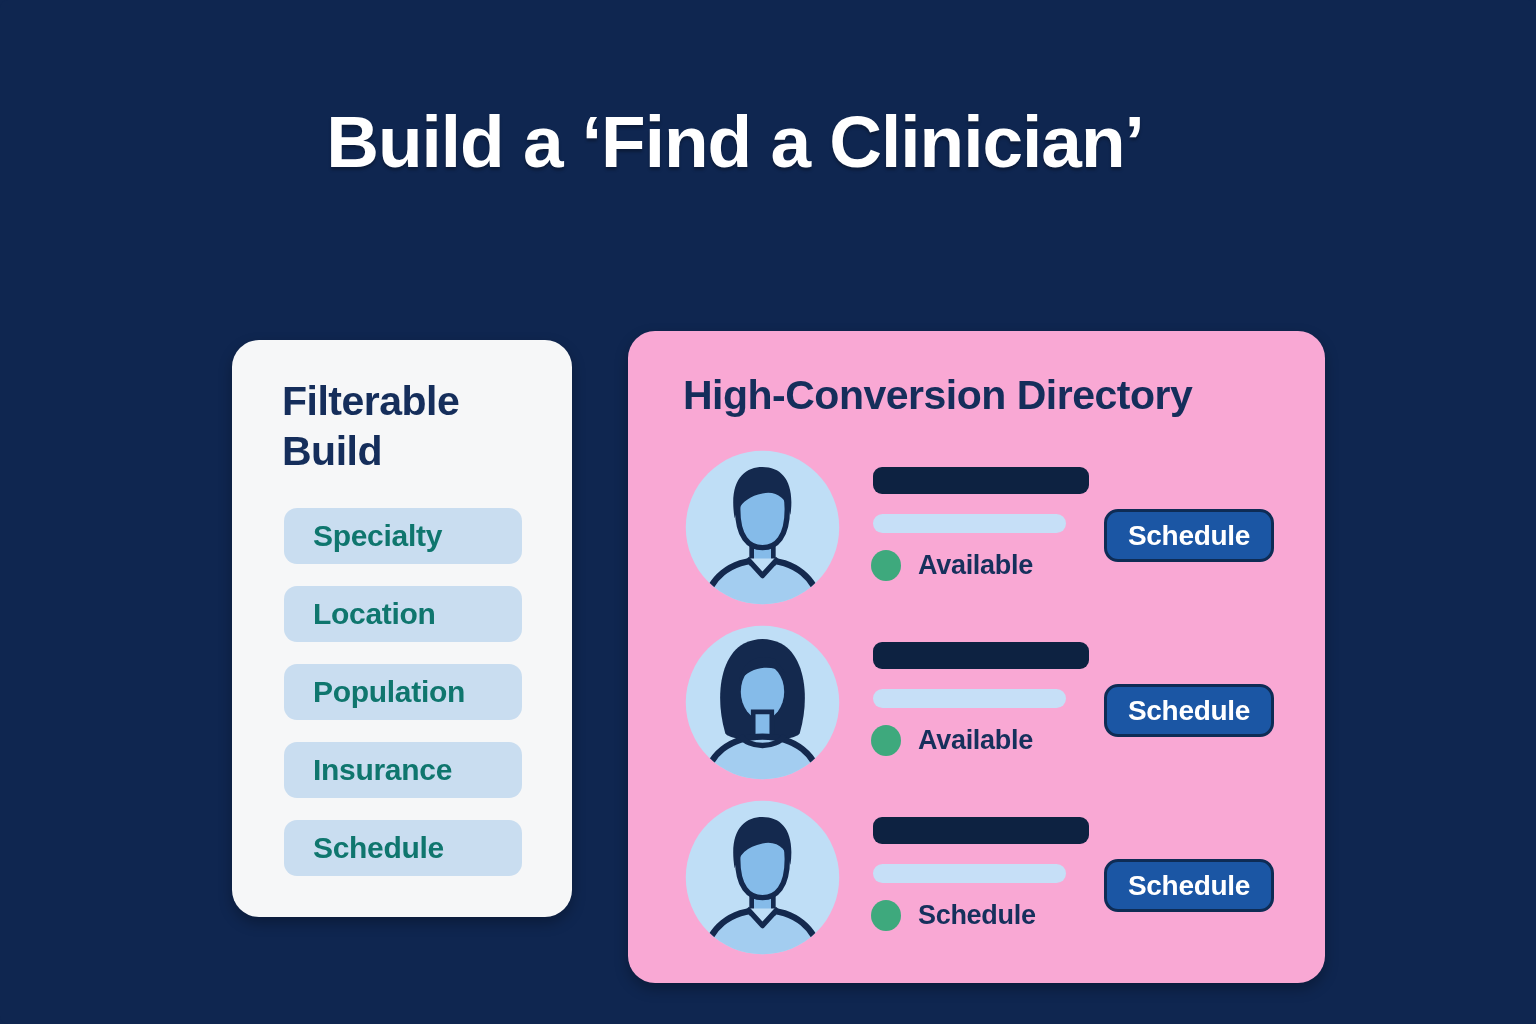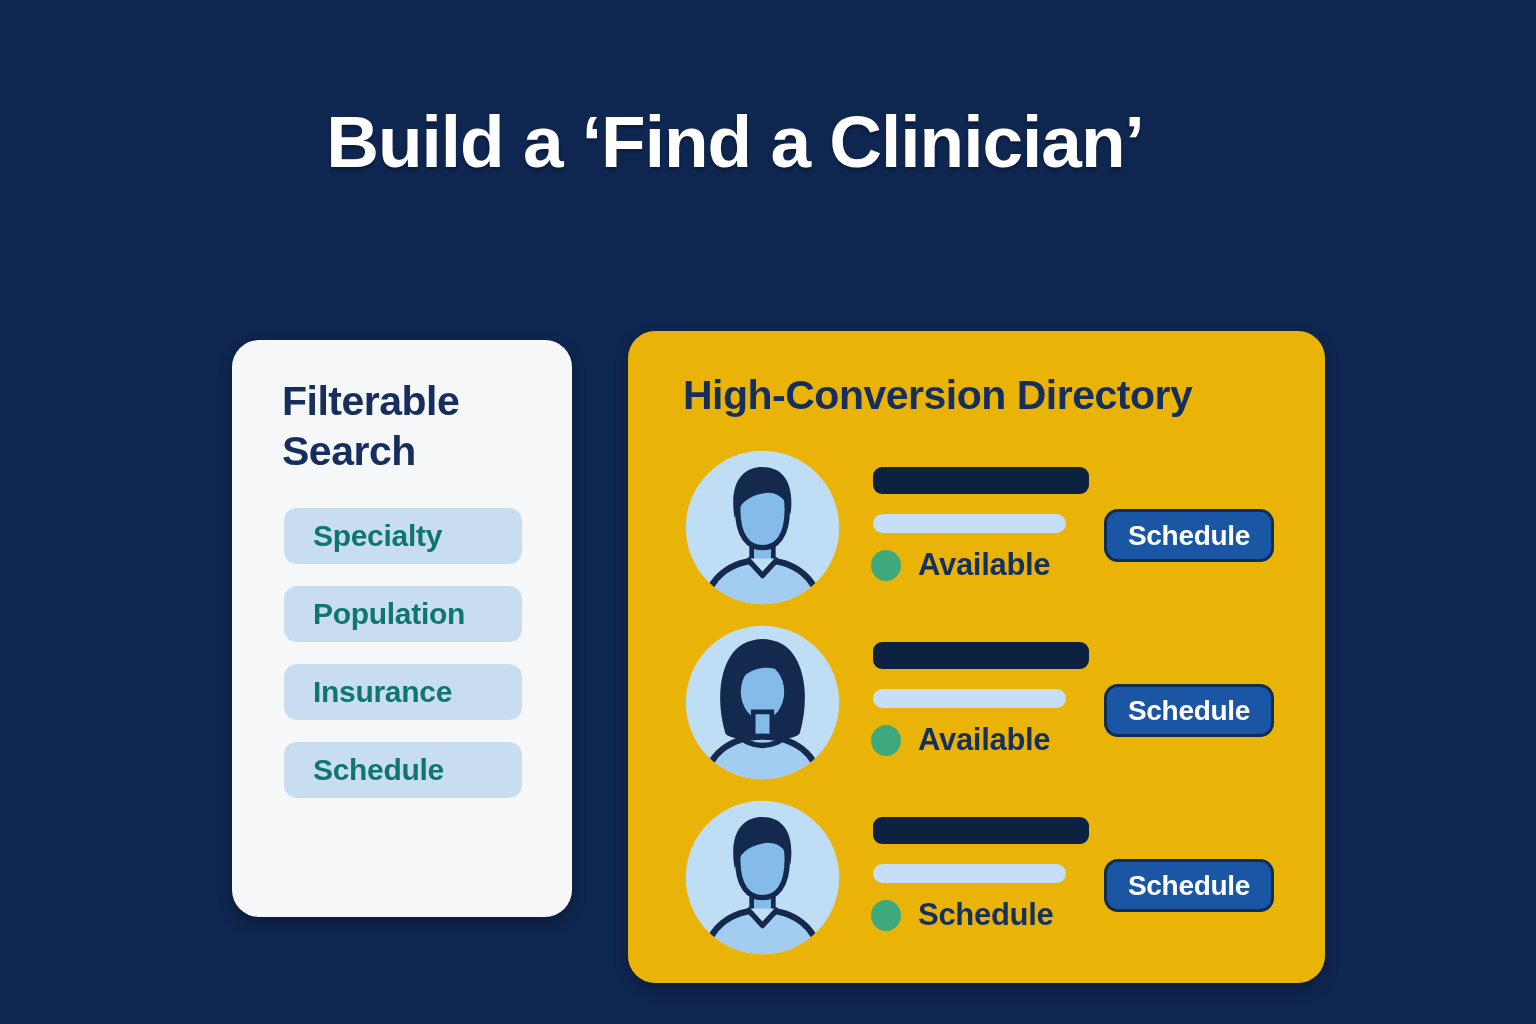--- a/index.html
+++ b/index.html
@@ -17,21 +17,21 @@
   }
   
   .panel{
     position:absolute;border-radius:27px;
     box-shadow:0 6px 14px rgba(0,0,0,.28);
   }
   .panel-left{
     left:232px;top:340px;width:340px;height:577px;background:#f6f7f8;
   }
   .panel-right{
-    left:628px;top:331px;width:697px;height:652px;background:#eab308;
+    left:628px;top:331px;width:697px;height:652px;background:#f9a8d4;
   }
   .panel-heading{
     color:#152e5b;font-weight:700;letter-spacing:-.5px;
   }
   .panel-left .panel-heading{
     position:absolute;left:50px;top:36px;width:250px;
     font-size:41px;line-height:1.22;
   }
   .panel-right .panel-heading{
     position:absolute;left:55px;top:42px;width:600px;
@@ -62,44 +62,45 @@
     background:#c6dff7;border-radius:10px;
   }
   .status{
     position:absolute;left:186px;top:96px;height:38px;
     display:flex;align-items:center;gap:17px;
   }
   .status-dot{
     width:30px;height:31px;border-radius:50%;background:#3ea97d;flex:0 0 auto;
   }
   .status-label{
-    font-size:31px;font-weight:600;color:#16305c;letter-spacing:-.3px;
+    font-size:27px;font-weight:600;color:#16305c;letter-spacing:-.3px;
   }
   .schedule-btn{
     position:absolute;left:419px;top:59px;width:170px;height:53px;
     background:#1b56a4;border:3px solid #0e2c55;border-radius:14px;
     color:#ffffff;font-family:"Liberation Sans",sans-serif;
     font-size:28px;font-weight:600;letter-spacing:-.3px;
     display:flex;align-items:center;justify-content:center;
     cursor:pointer;padding:0;
   }
 </style>
 </head>
 <body>
 
 <div class="stage">
 
   <div class="title">
     <div>Build a ‘Find a Clinician’</div>
   </div>
 
   <div class="panel panel-left">
-    <div class="panel-heading">Filterable Search</div>
+    <div class="panel-heading">Filterable Build</div>
     <div class="chip-list">
       <div class="chip">Specialty</div>
+      <div class="chip">Location</div>
       <div class="chip">Population</div>
       <div class="chip">Insurance</div>
       <div class="chip">Schedule</div>
     </div>
   </div>
 
   <div class="panel panel-right">
     <div class="panel-heading">High-Conversion Directory</div>
 
     <div class="dir-row r0">

